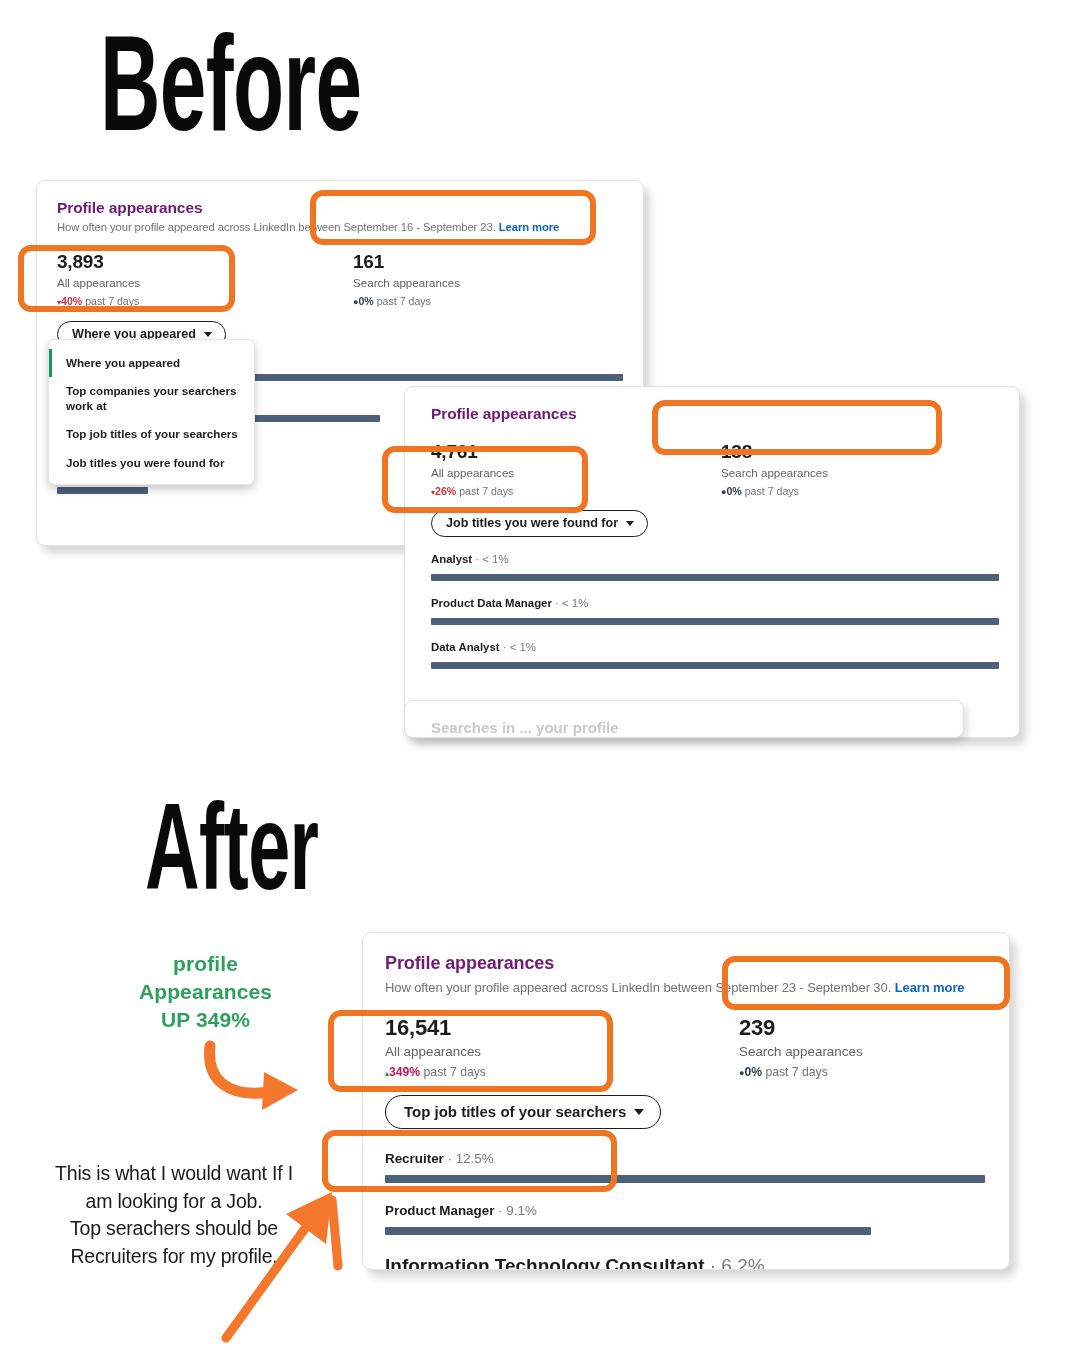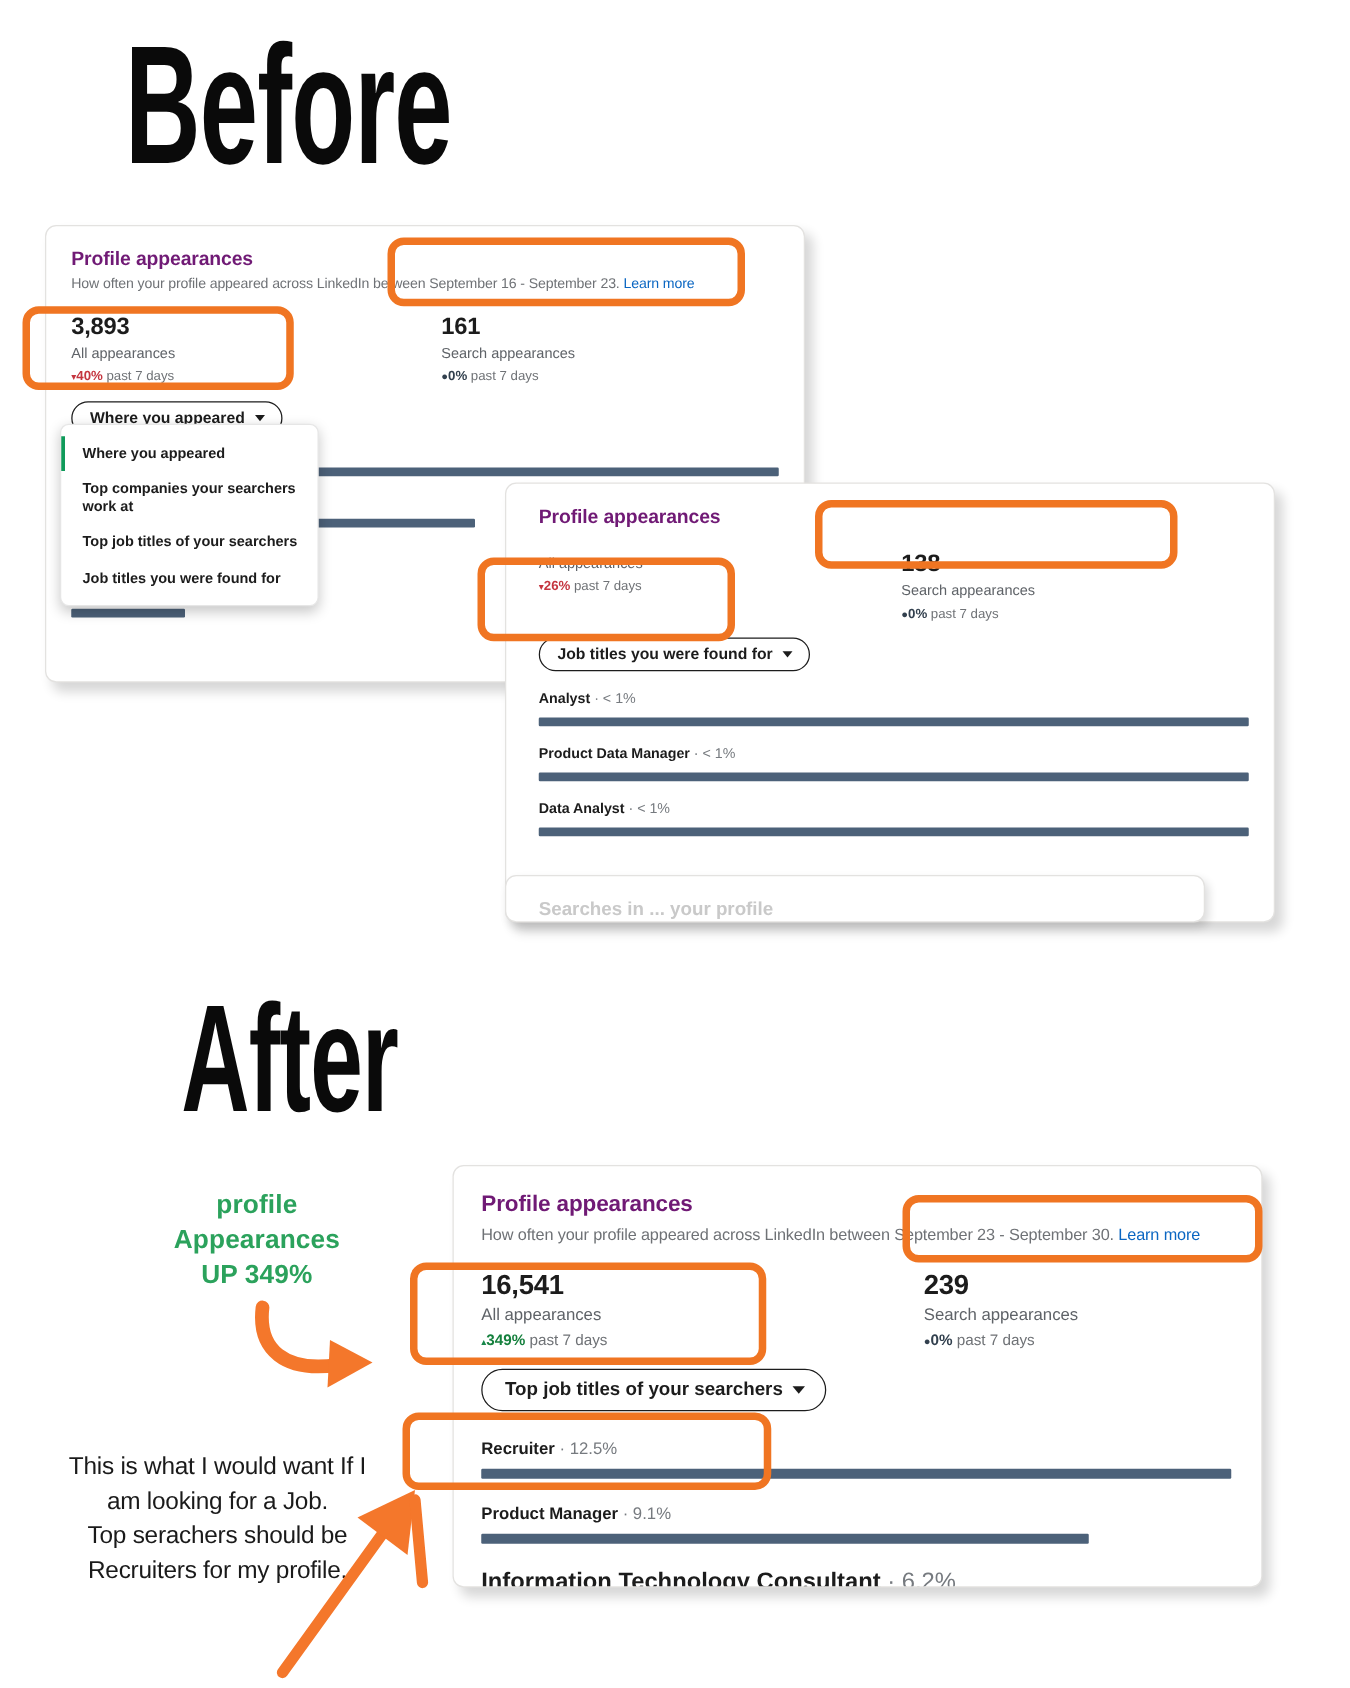--- a/index.html
+++ b/index.html
@@ -37,30 +37,30 @@
   }
   .card-inner { padding: 18px 20px 12px 20px; position: relative; }
 
   .card-title {
     font-size: 15.5px; font-weight: 700; color: #701a75; letter-spacing: -0.1px;
   }
   .card-sub {
     font-size: 11.3px; color: #6f7276; margin-top: 4px; letter-spacing: -0.1px;
     white-space: nowrap;
   }
-  .card-sub .learn { color: #0a66c2; font-weight: 400; }
+  .card-sub .learn { color: #0a66c2; font-weight: 700; }
 
   .stats-row { display: flex; margin-top: 18px; }
   .stat { }
   .stat-num { font-size: 19px; font-weight: 700; color: #1c1c1c; letter-spacing: -0.2px; }
   .stat-label { font-size: 11.6px; color: #5f6368; margin-top: 3px; }
   .stat-delta { font-size: 10.6px; color: #6f7276; margin-top: 6px; white-space: nowrap; }
   .stat-delta b { font-weight: 700; }
   .delta-down b { color: #c5353f; }
-  .delta-up   b { color: #15803d; }
+  .delta-up   b { color: #be185d; }
   .delta-flat b { color: #32404e; }
   .tri-down { color: #c5353f; font-size: 8px; }
   .tri-up   { color: #16874a; font-size: 8px; }
   .dot-flat { color: #32404e; font-size: 9px; }
 
   .dd-button {
     display: inline-flex; align-items: center; gap: 8px;
     border: 1.4px solid #1c1c1c; border-radius: 18px;
     padding: 5px 13px 6px 14px; background: #fff;
     font-size: 12.6px; font-weight: 700; color: #1c1c1c; white-space: nowrap;
@@ -182,20 +182,21 @@
     <div class="dd-item">Top job titles of your searchers</div>
     <div class="dd-item">Job titles you were found for</div>
   </div>
 
   <div class="li-card" id="card-before-right" style="left:404px; top:386px; width:616px; height:352px;">
     <div class="card-inner" style="padding-left:26px;">
       <div class="card-title">Profile appearances</div>
 
       <div class="stats-row">
         <div class="stat" style="width:290px;">
+          <div class="stat-num">4,761</div>
           <div class="stat-label">All appearances</div>
           <div class="stat-delta delta-down">
             <span class="tri-down">▾</span><b>26%</b><span> past 7 days</span>
           </div>
         </div>
         <div class="stat">
           <div class="stat-num">138</div>
           <div class="stat-label">Search appearances</div>
           <div class="stat-delta delta-flat">
             <span class="dot-flat">●</span><b>0%</b><span> past 7 days</span>

